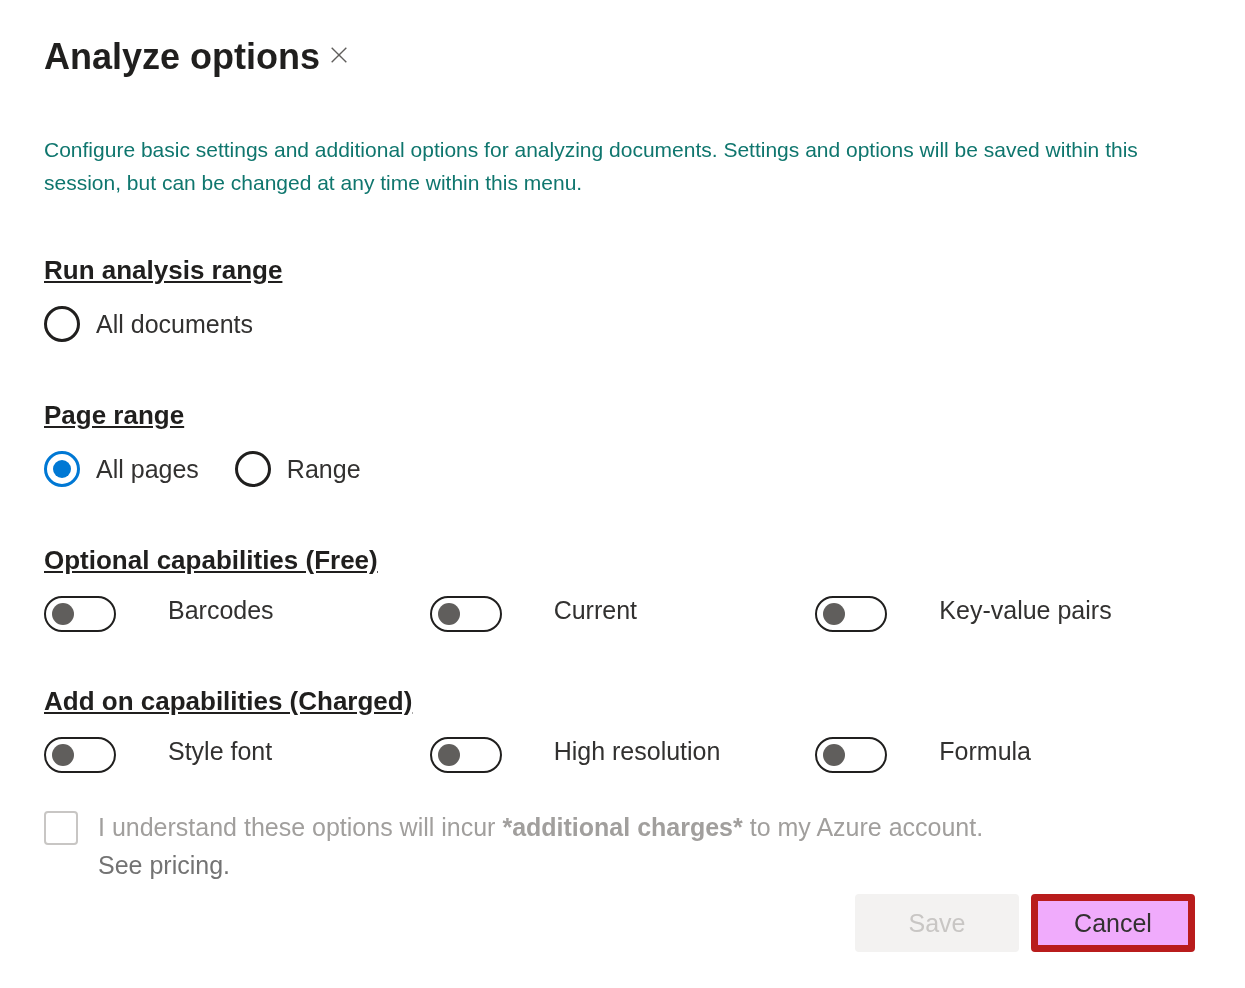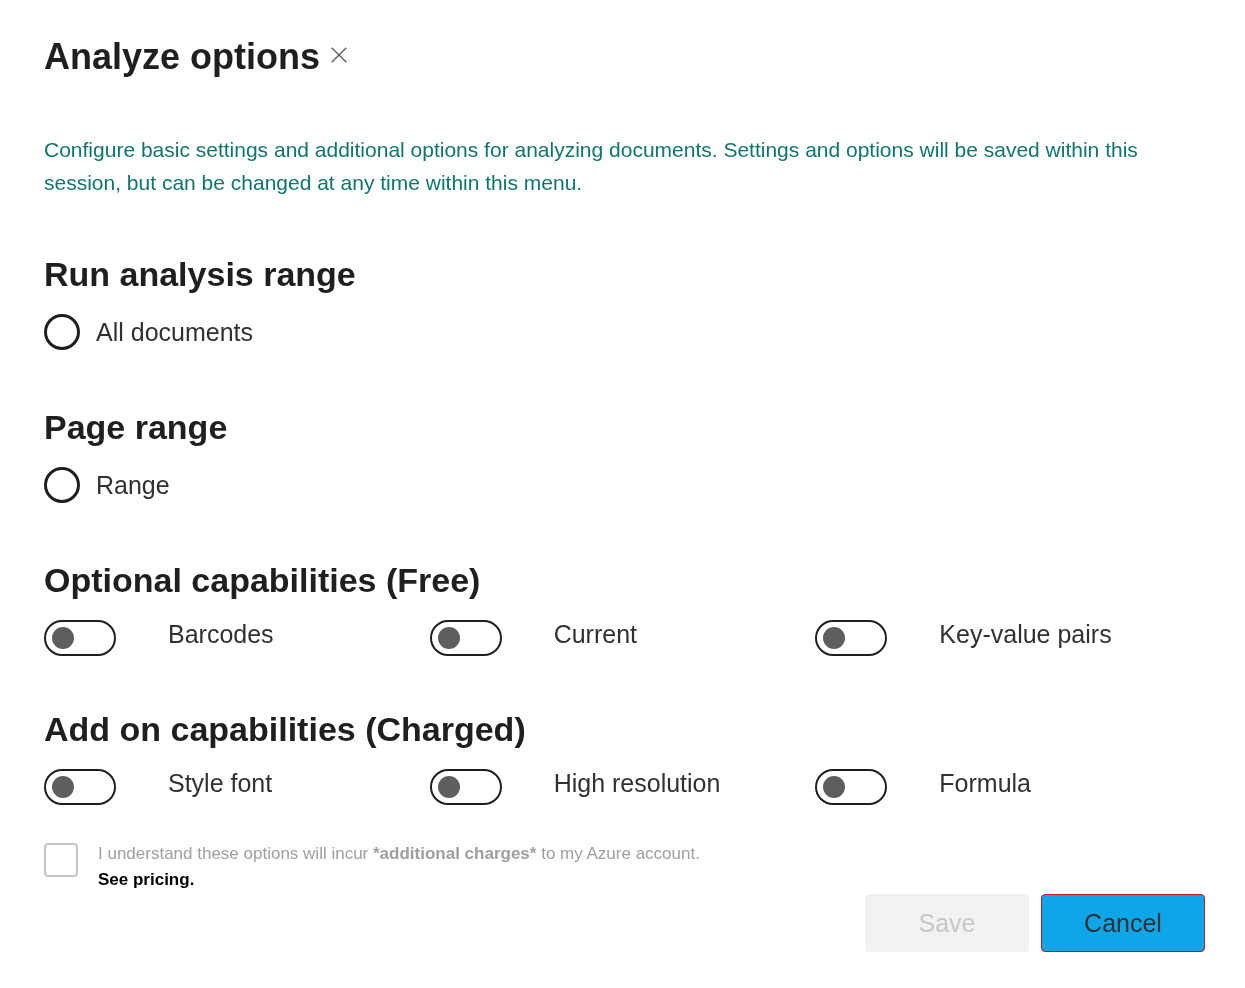--- a/index.html
+++ b/index.html
@@ -42,24 +42,25 @@
       width: 22px;
       height: 22px;
     }
     .description {
       font-size: 21px;
       line-height: 1.55;
       color: #0f766e;
       margin-bottom: 56px;
     }
     .section-label {
-      font-size: 34px;
+      font-size: 26px;
       font-weight: 600;
       color: #201f1e;
       margin-bottom: 20px;
+      text-decoration: underline;
     }
     .radio-group {
       display: flex;
       gap: 36px;
       margin-bottom: 58px;
     }
     .radio-option {
       display: flex;
       align-items: center;
       gap: 16px;
@@ -136,37 +137,37 @@
       width: 34px;
       height: 34px;
       border: 2px solid #c8c6c4;
       border-radius: 4px;
       background: #fff;
       cursor: pointer;
       flex-shrink: 0;
       margin-top: 2px;
     }
     .consent-text {
-      font-size: 17px;
+      font-size: 25px;
       color: #a19f9d;
       line-height: 1.5;
     }
     .consent-text .bold {
       font-weight: 600;
     }
     .pricing-link {
-      color: #000000;
-      font-weight: 700;
+      color: #737373;
+      font-weight: 400;
       text-decoration: none;
       cursor: pointer;
       display: inline-block;
     }
     .footer {
       position: absolute;
-      right: 40px;
+      right: 50px;
       bottom: 36px;
       display: flex;
       gap: 12px;
     }
     .btn {
       min-width: 164px;
       height: 58px;
       font-size: 25px;
       font-family: inherit;
       border-radius: 4px;
@@ -175,22 +176,22 @@
       align-items: center;
       justify-content: center;
     }
     .btn-save {
       background: #f3f2f1;
       border: none;
       color: #c8c6c4;
       cursor: default;
     }
     .btn-cancel {
-      background: #0ea5e9;
-      border: 1px solid #b91c1c;
+      background: #f0abfc;
+      border: 7px solid #b91c1c;
       color: #323130;
     }
   </style>
 </head>
 <body>
 
 <div class="panel">
 
   <div class="header">
     <h1 class="title">Analyze options</h1>
@@ -208,20 +209,26 @@
   <div class="radio-group">
     <label class="radio-option">
       <span class="radio-outer"></span>
       <span class="radio-text">All documents</span>
     </label>
   </div>
 
   <div class="section-label">Page range</div>
   <div class="radio-group">
     <label class="radio-option">
+      <span class="radio-outer checked">
+          <span class="radio-inner"></span>
+        </span>
+      <span class="radio-text">All pages</span>
+    </label>
+    <label class="radio-option">
       <span class="radio-outer"></span>
       <span class="radio-text">Range</span>
     </label>
   </div>
 
   <div class="section-label">Optional capabilities (Free)</div>
   <div class="toggle-grid">
     <div class="toggle-option">
       <div class="toggle">
           <div class="toggle-knob"></div>

